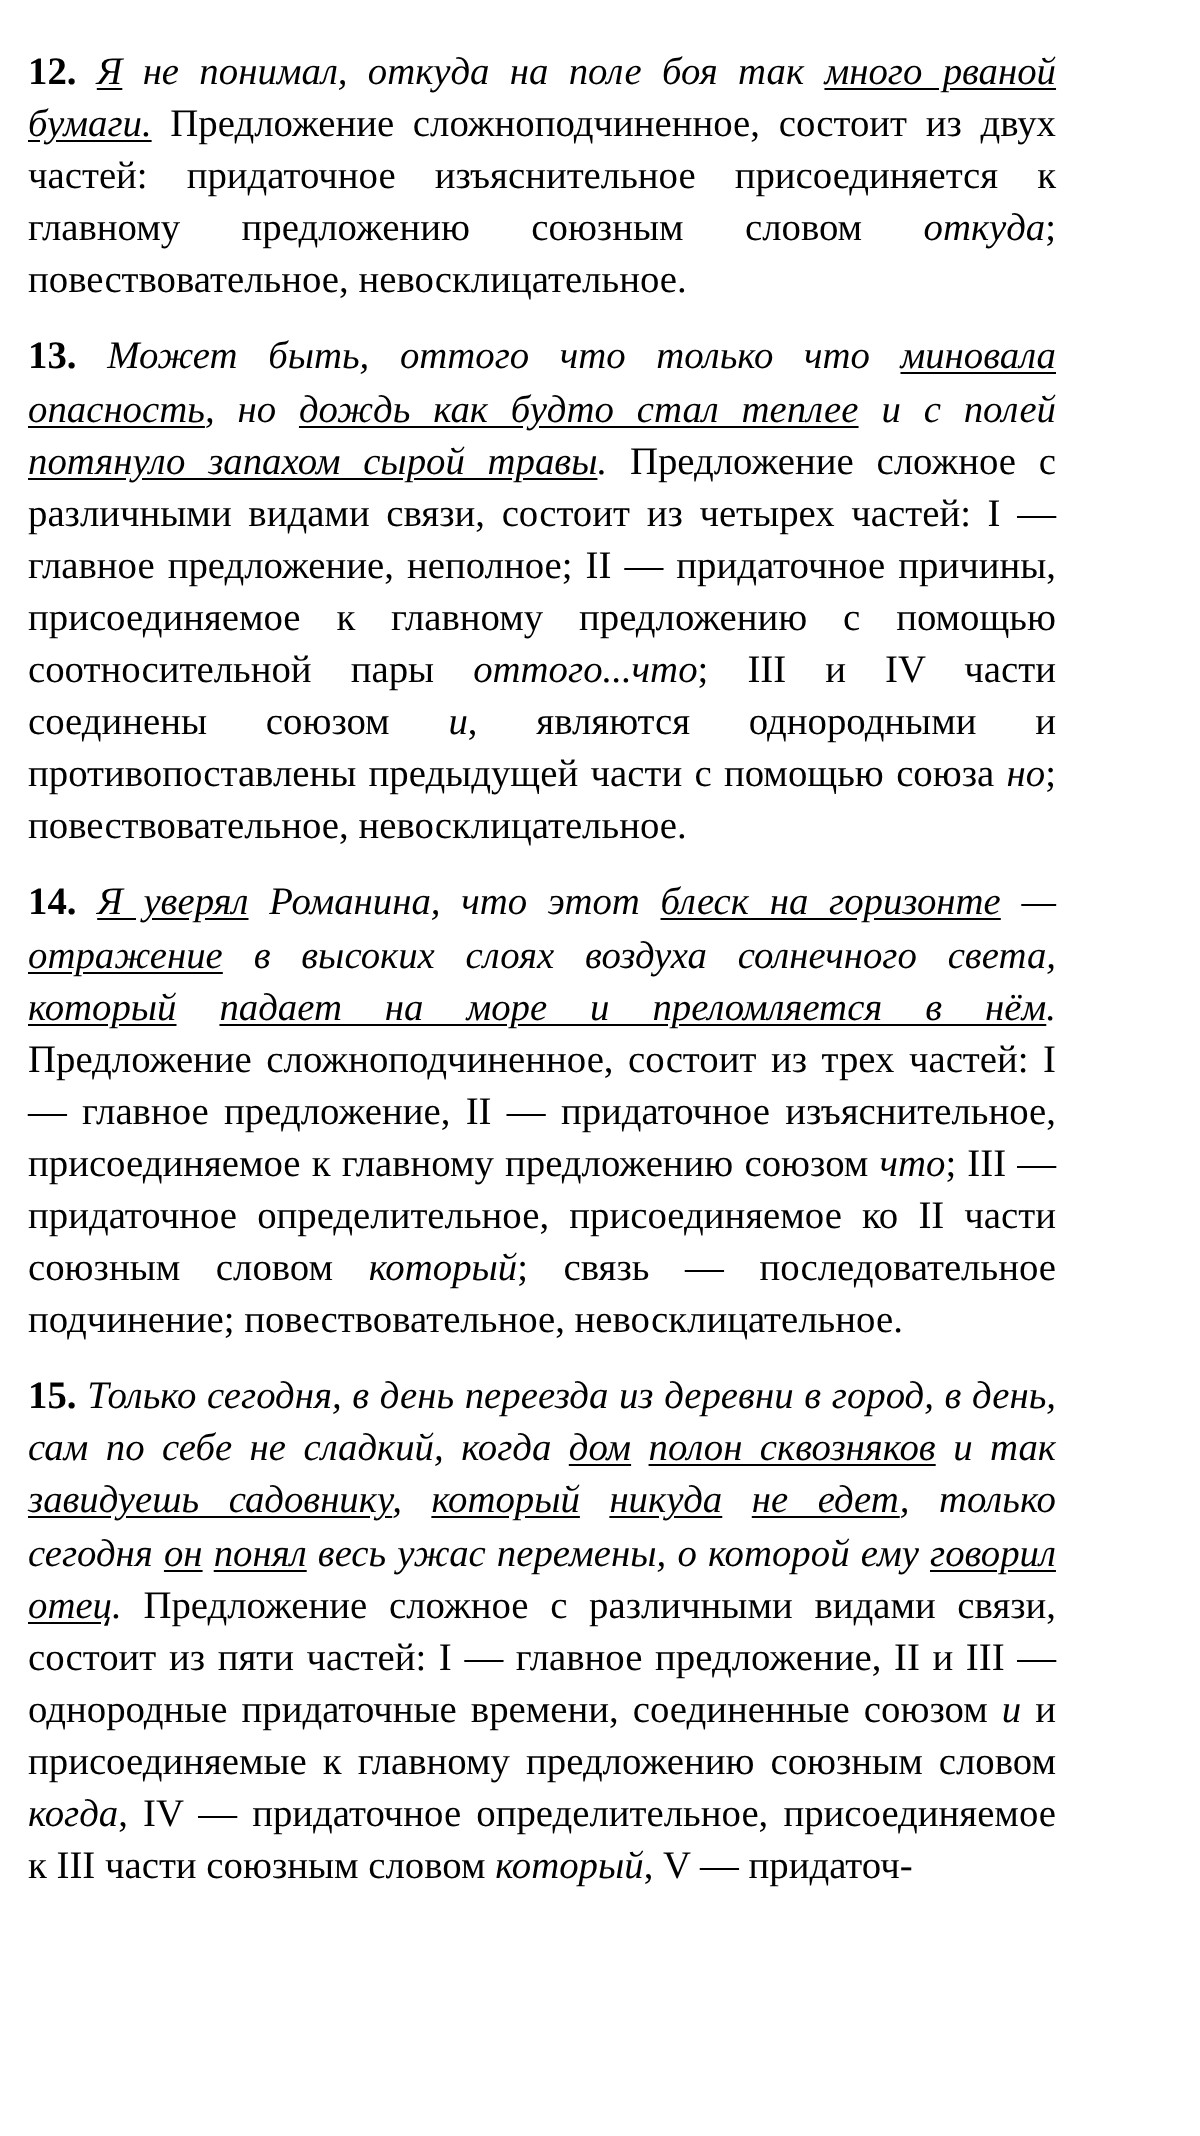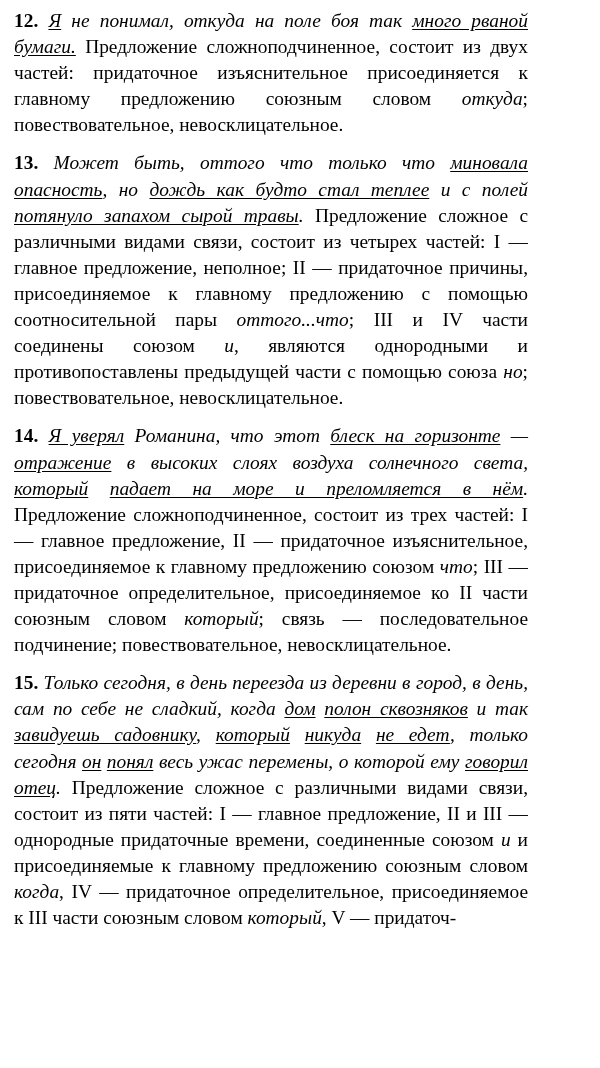--- a/index.html
+++ b/index.html
@@ -11,21 +11,21 @@
     width: 600px;
     height: 1068px;
     font-family: "Liberation Serif", serif;
     color: #000000;
     overflow: hidden;
   }
   .page {
     width: 544px;
     height: 1068px;
     box-sizing: border-box;
-    padding: 8px 16px 0 14px;
+    padding: 24px 16px 0 14px;
     position: relative;
   }
   .entry {
     margin: 0 0 12px 0;
     font-size: 19.4px;
     line-height: 1.345;
     text-align: justify;
     text-justify: inter-word;
     hyphens: manual;
   }

